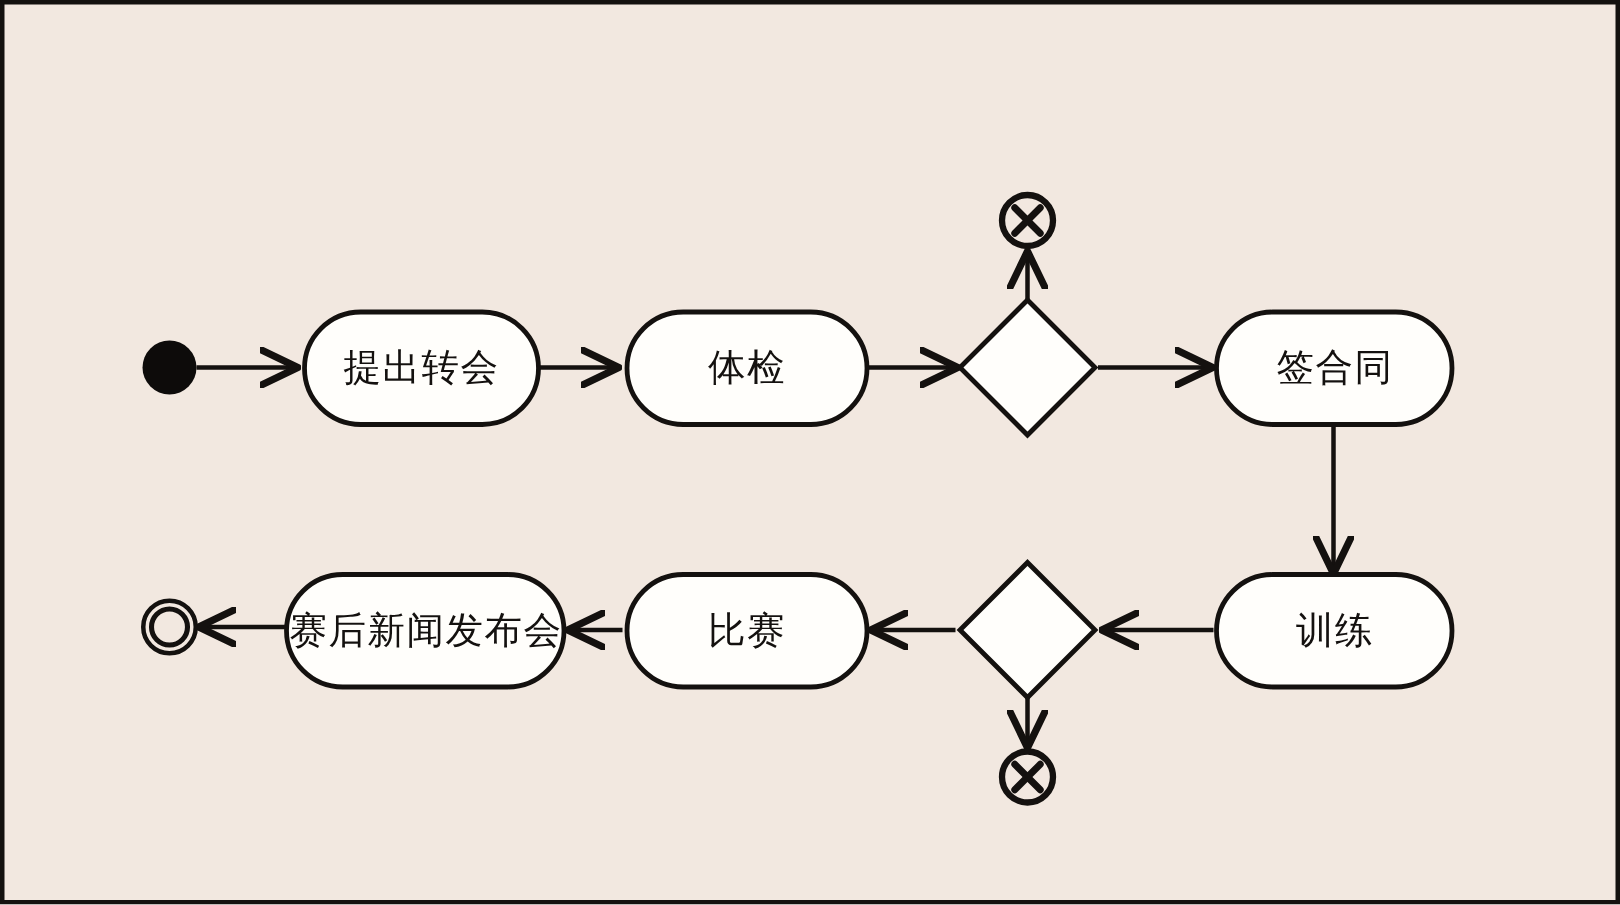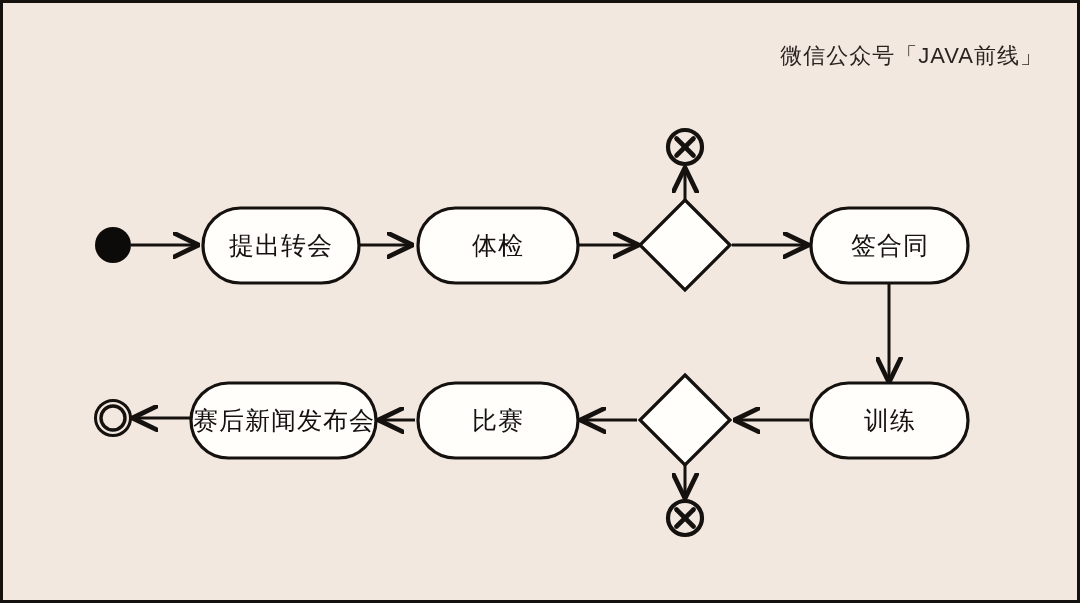--- a/index.html
+++ b/index.html
@@ -172,15 +172,14 @@
       <rect class="act-shape" x="188" y="380" width="185" height="75" rx="37.5" ry="37.5"></rect>
       <text class="node-label" x="281" y="419">赛后新闻发布会</text>
     </g>
 
     <g>
       <circle class="end-outer" cx="110" cy="415" r="17.5"></circle>
       <circle class="end-inner" cx="110" cy="415" r="12"></circle>
     </g>
   </svg>
 
-  <div class="watermark">微信公众号「JAVA前线」</div>
 
 </div>
 
 </body></html>

